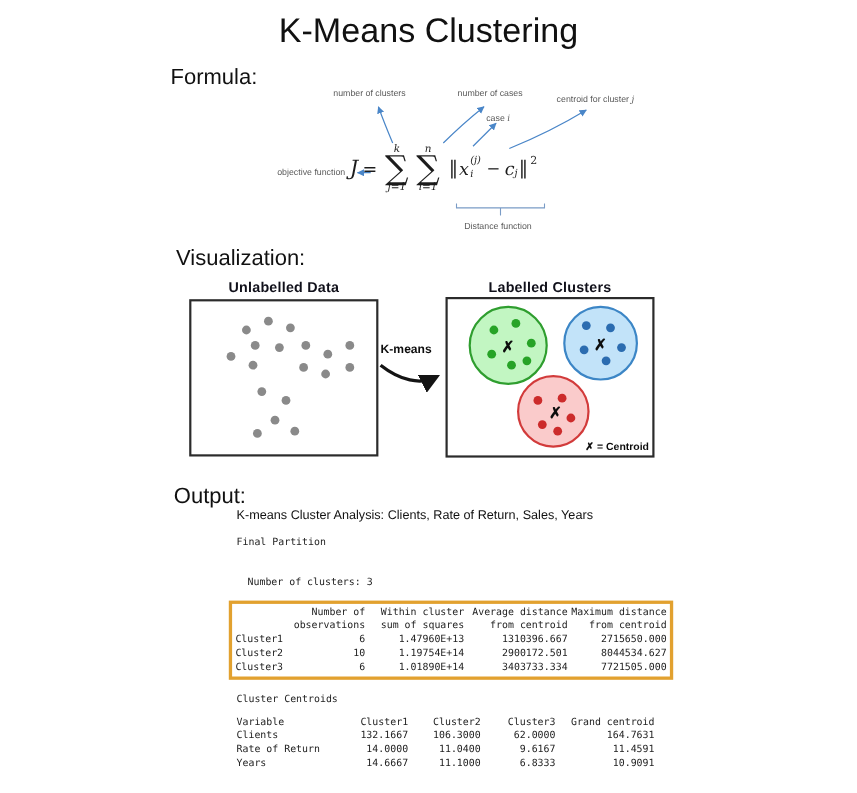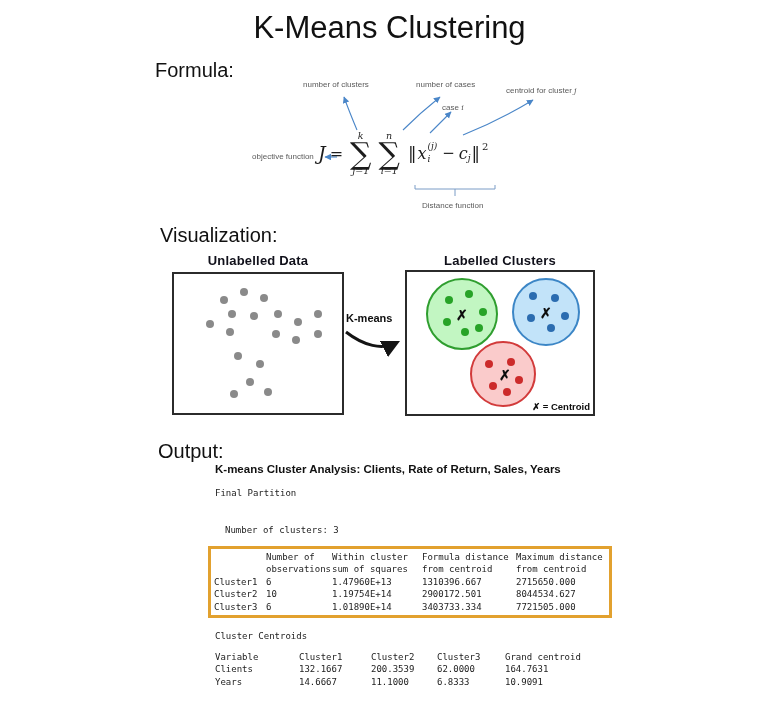--- a/index.html
+++ b/index.html
@@ -29,24 +29,24 @@
   .csub{font-style:italic;font-size:9px;position:relative;top:5px;}
   .expo{font-size:10px;position:relative;top:-7px;margin-left:1px;}
   
   .viz-title{position:absolute;text-align:center;font-weight:bold;font-size:13px;
              color:#10101a;letter-spacing:0.2px;}
   .viz-box{position:absolute;background:#fff;border:2px solid #2b2b2b;}
   .legend{position:absolute;right:3px;bottom:2px;font-size:9.5px;font-weight:bold;color:#0d0d0d;}
   .kmeans-label{position:absolute;font-size:11px;font-weight:bold;color:#0d0d0d;}
   
   .mono{font-family:"DejaVu Sans Mono","Liberation Mono",monospace;font-size:9px;color:#222;}
-  .out-heading{position:absolute;font-size:11.5px;font-weight:bold;color:#111;}
+  .out-heading{position:absolute;font-size:11.5px;font-weight:normal;color:#111;}
   .highlight-box{position:absolute;border:3px solid #E2A12F;padding:2px 3px;}
   table.out{border-collapse:collapse;}
-  table.out td{padding:0;line-height:12.4px;white-space:nowrap;text-align:left;}
+  table.out td{padding:0;line-height:12.4px;white-space:nowrap;text-align:right;}
   table.out td.cname{text-align:left;}
 </style>
 </head>
 <body>
 
 <div class="page">
 
   <h1 class="title">K-Means Clustering</h1>
 
   <div class="section-label" style="left:155px;top:59px">Formula:</div>
@@ -199,21 +199,21 @@
           <col style="width:66px">
           <col style="width:90px">
           <col style="width:94px">
           <col style="width:90px">
         </colgroup>
       <tbody>
           <tr>
         <td class="cname"></td>
         <td>Number of</td>
         <td>Within cluster</td>
-        <td>Formula distance</td>
+        <td>Average distance</td>
         <td>Maximum distance</td>
       </tr>
       <tr>
         <td class="cname"></td>
         <td>observations</td>
         <td>sum of squares</td>
         <td>from centroid</td>
         <td>from centroid</td>
       </tr>
       <tr>
@@ -255,23 +255,30 @@
         <tr>
       <td class="cname">Variable</td>
       <td>Cluster1</td>
       <td>Cluster2</td>
       <td>Cluster3</td>
       <td>Grand centroid</td>
     </tr>
     <tr>
       <td class="cname">Clients</td>
       <td>132.1667</td>
-      <td>200.3539</td>
+      <td>106.3000</td>
       <td>62.0000</td>
       <td>164.7631</td>
+    </tr>
+    <tr>
+      <td class="cname">Rate of Return</td>
+      <td>14.0000</td>
+      <td>11.0400</td>
+      <td>9.6167</td>
+      <td>11.4591</td>
     </tr>
     <tr>
       <td class="cname">Years</td>
       <td>14.6667</td>
       <td>11.1000</td>
       <td>6.8333</td>
       <td>10.9091</td>
     </tr>
   </tbody>
     </table>

